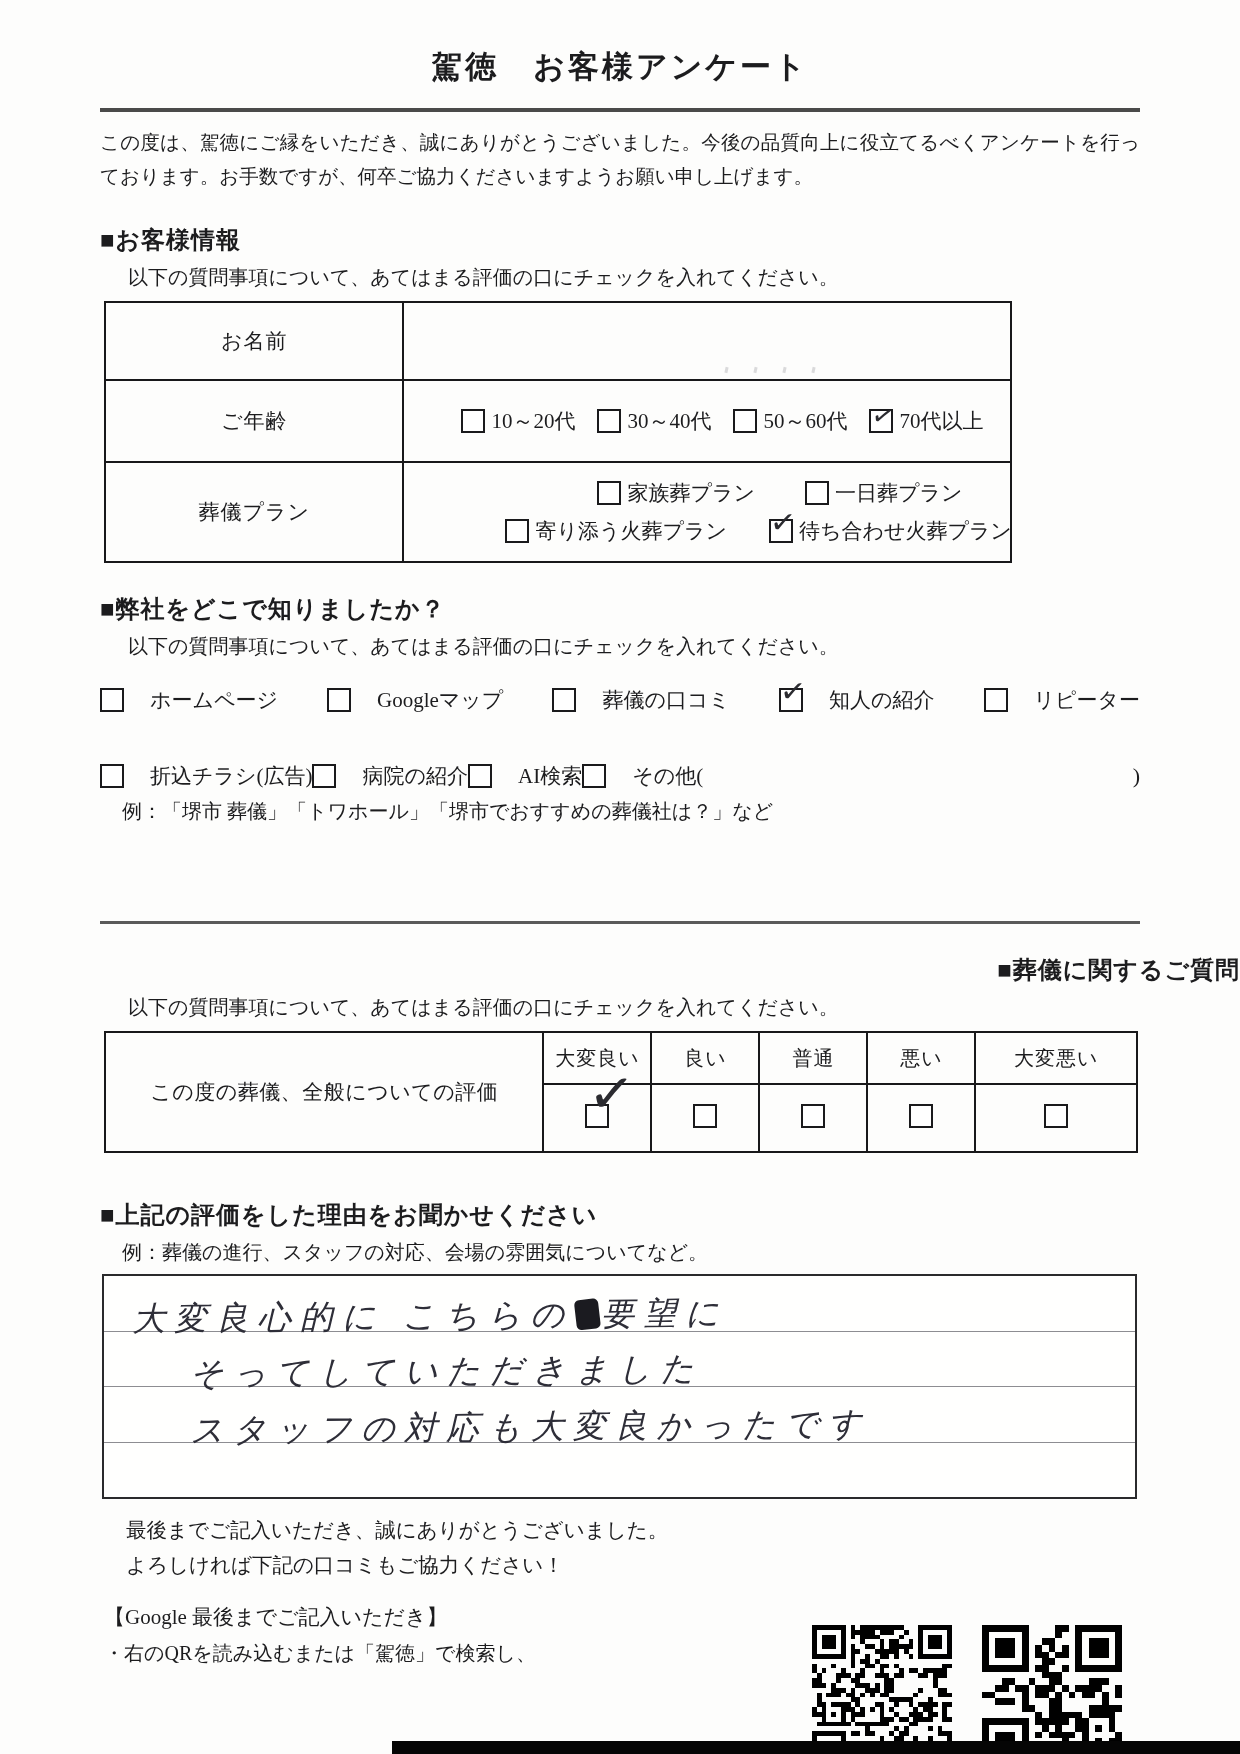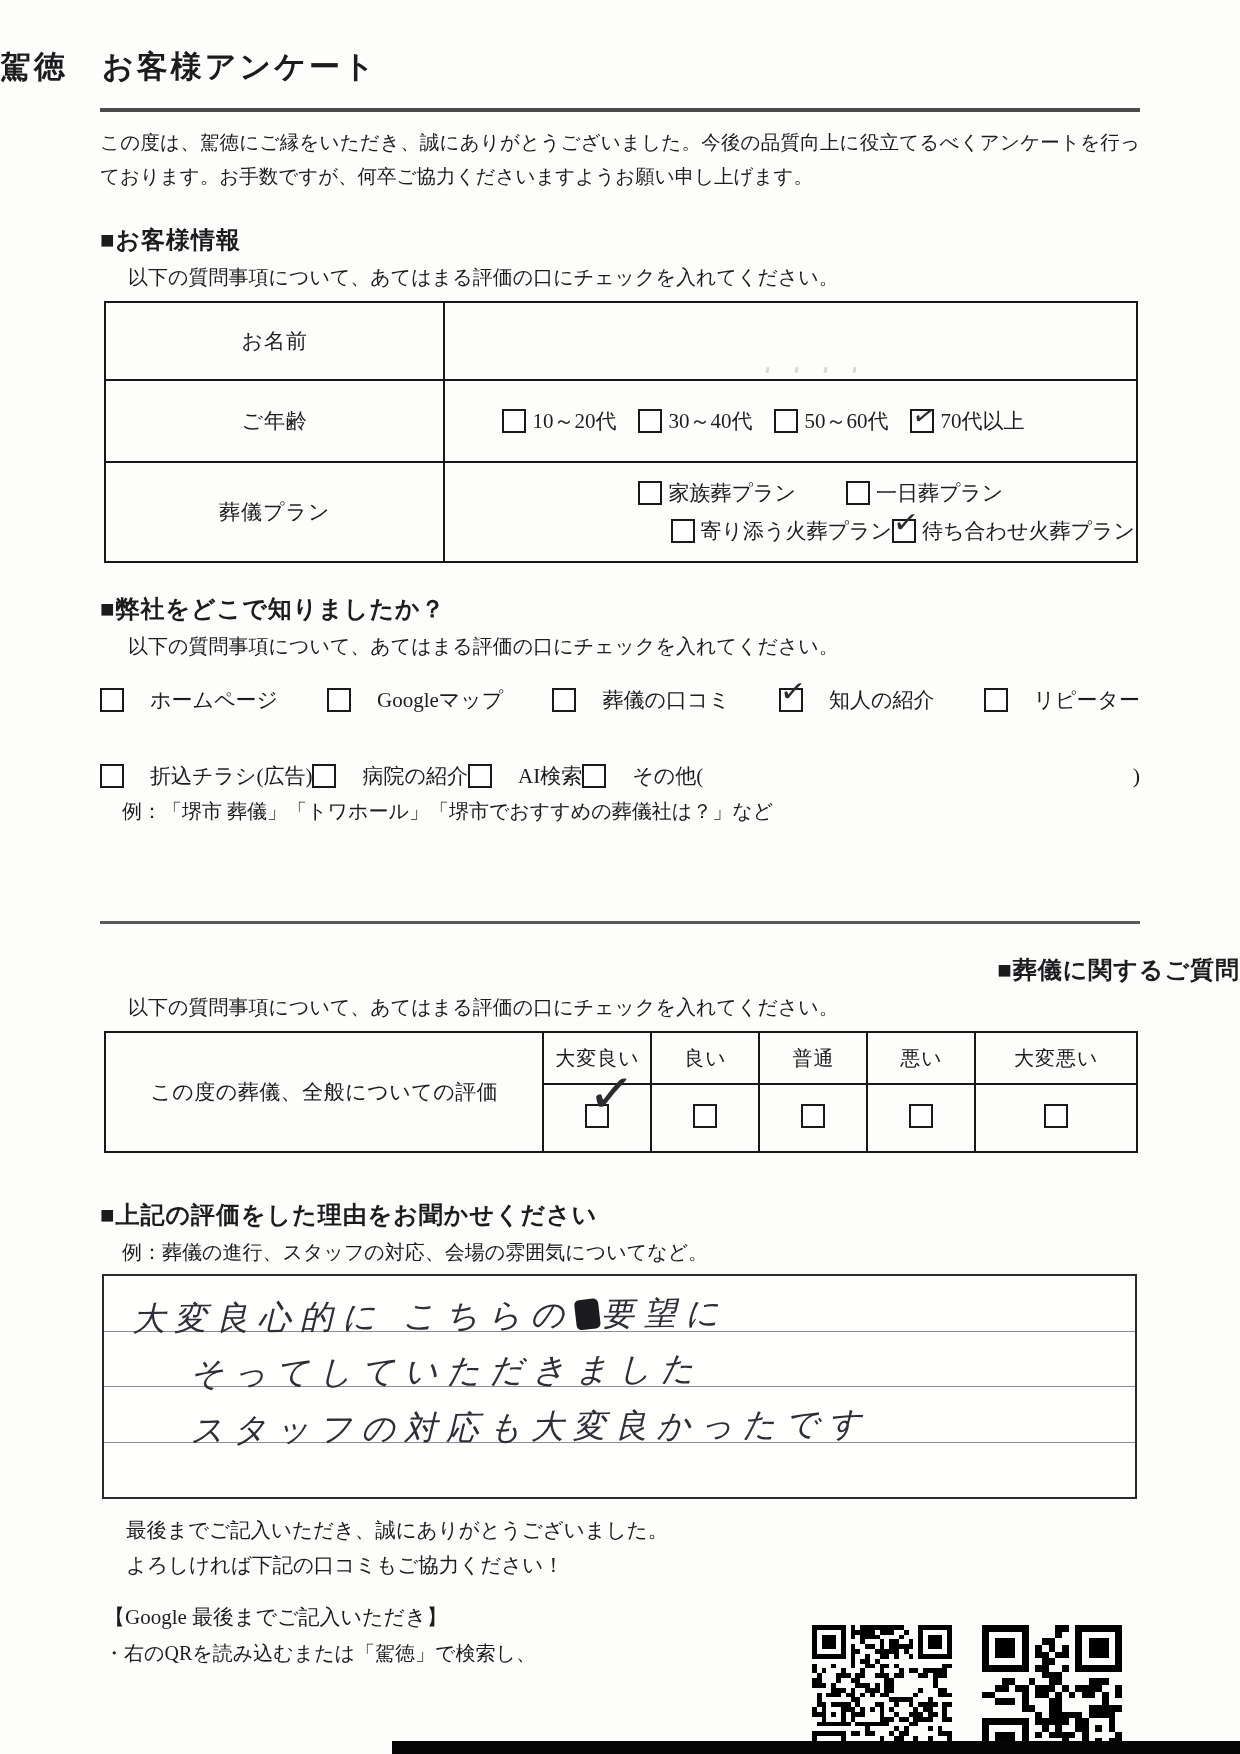--- a/index.html
+++ b/index.html
@@ -8,21 +8,21 @@
     width:1240px;height:1754px;
     margin:0 auto;
     background:#fdfdfc;
     font-family:"Liberation Serif", serif;
     color:#1c1c1e;
     overflow:hidden;
   }
   
   .title{
     margin:0;padding-top:46px;
-    text-align:left;
+    text-align:center;
     font-size:31px;font-weight:700;letter-spacing:3px;
   }
   .title-rule{
     margin:20px 100px 0 100px;
     border:0;border-top:4px solid #4a4a4a;
     height:0;
   }
   .intro{
     margin:14px 100px 0 100px;
     font-size:19.5px;line-height:1.75;
@@ -36,21 +36,21 @@
   .sec-instr{
     margin:8px 0 0 128px;
     font-size:20px;
   }
   .sec-example{
     margin:8px 0 0 122px;
     font-size:20px;
   }
   
   .info-table{
-    width:1034px;margin:10px 0 0 104px;
+    width:908px;margin:10px 0 0 104px;
     border-collapse:collapse;table-layout:fixed;
   }
   .info-table td{
     border:2.5px solid #18181a;
     vertical-align:middle;
   }
   .info-table .lbl{
     width:32.5%;text-align:center;font-size:21px;letter-spacing:1px;
   }
   .row-name{height:78px;}
@@ -79,21 +79,21 @@
     font-family:"DejaVu Sans", sans-serif;
     font-size:31px;line-height:1;color:#2b2b30;
     transform:rotate(6deg);
   }
   .cb.check-lite.checked::after{font-size:26px;top:-8px;left:1px;transform:rotate(14deg);}
   .cb.check-big.checked::after{font-size:56px;top:-40px;left:1px;transform:rotate(4deg);}
   .gap-wide .cb{margin-right:26px;}
   
   .age-row{margin-left:56px;gap:22px;}
   .plan-line1{margin-left:172px;gap:50px;padding-left:20px;}
-  .plan-line2{margin-left:100px;margin-top:10px;justify-content:flex-end;}
+  .plan-line2{margin-left:100px;gap:42px;margin-top:10px;}
   .plan-cell .plan-line1{margin-top:0;}
   .src-row{margin:0 100px 0 100px;justify-content:space-between;}
   .src-row1{margin-top:26px;}
   .src-row2{margin-top:48px;}
   .other-item{flex:1 1 auto;}
   .other-paren{margin-left:auto;font-size:22px;}
   
   .mid-rule{
     margin:96px 100px 0 100px;
     border:0;border-top:3.5px solid #5a5a5a;height:0;

